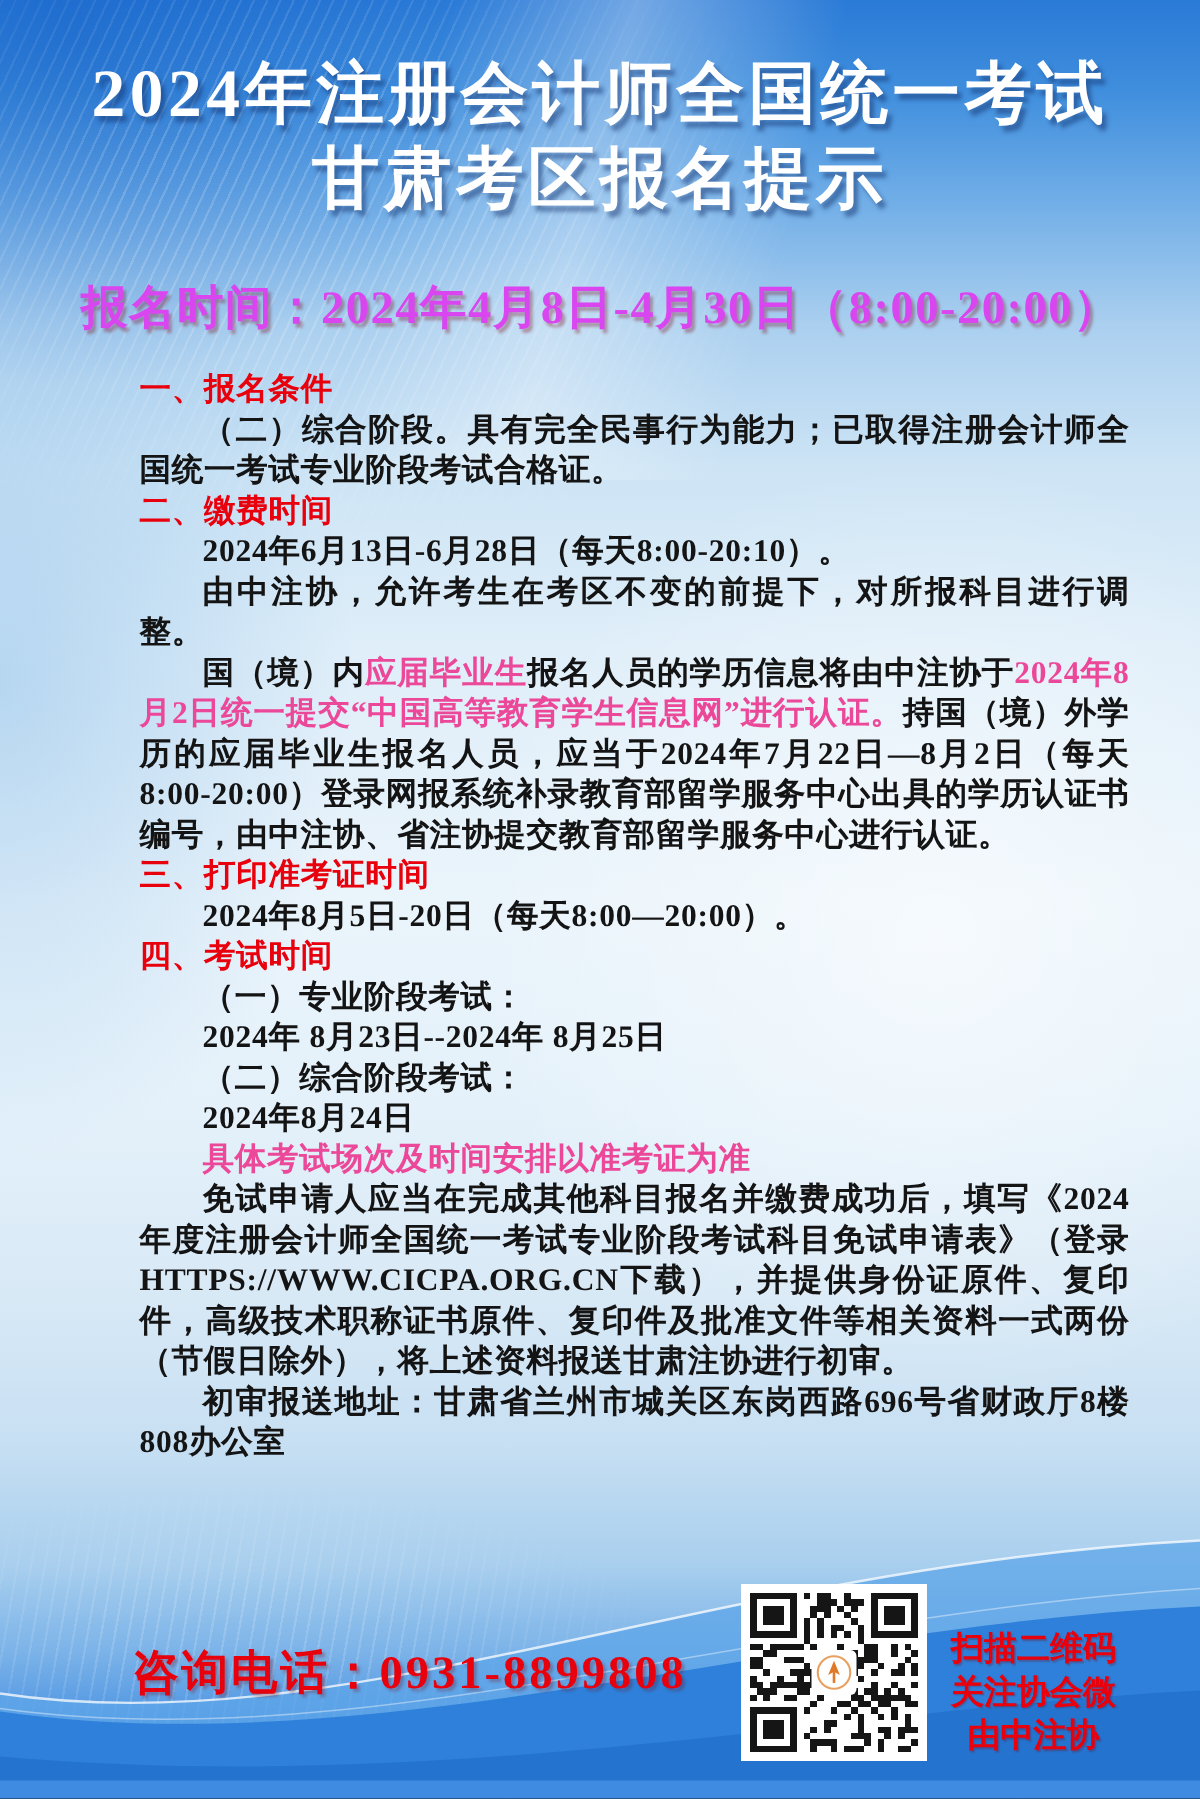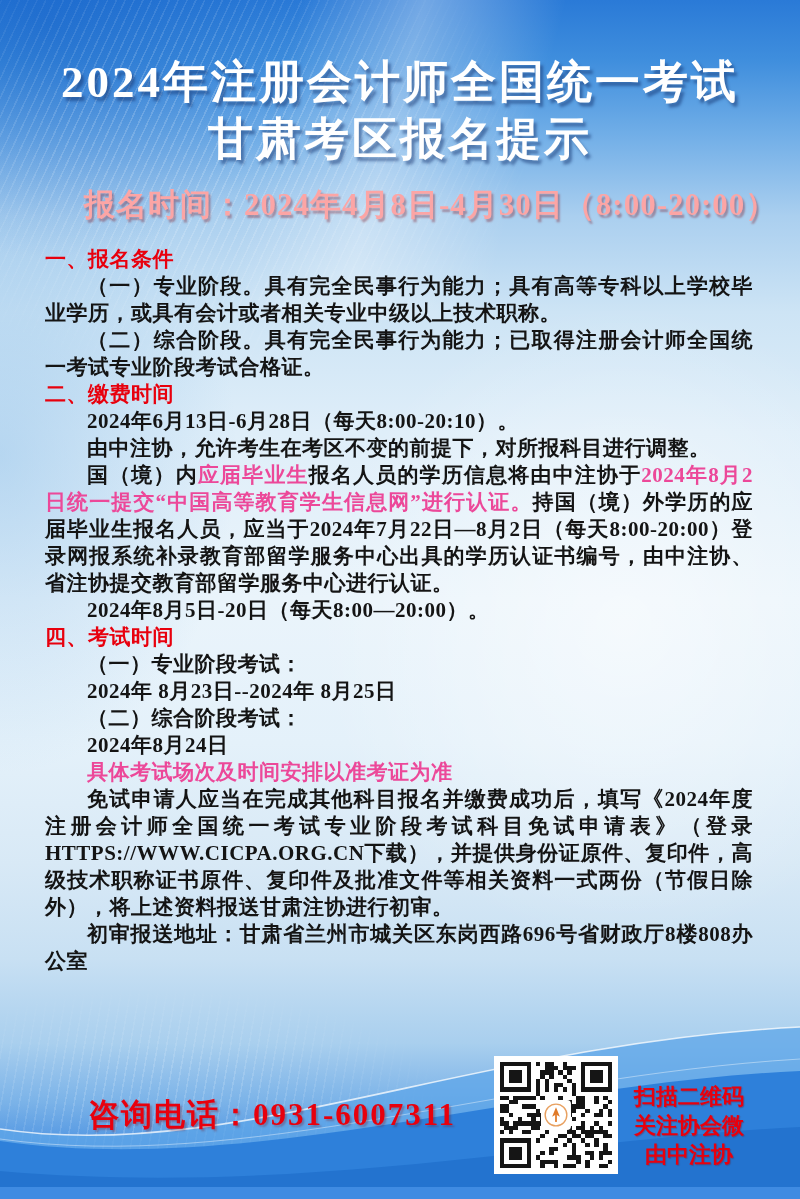--- a/index.html
+++ b/index.html
@@ -49,37 +49,35 @@
     opacity:.5;
     -webkit-mask-image:radial-gradient(60% 70% at 35% 55%, #000 25%, transparent 75%);
     mask-image:radial-gradient(60% 70% at 35% 55%, #000 25%, transparent 75%);
   }
   .waves{position:absolute;left:0;bottom:0;width:800px;height:210px;}
   
   .title{
     position:absolute;top:34px;left:0;right:0;text-align:center;
     color:#fff;font-weight:800;font-size:45px;line-height:57px;letter-spacing:3px;
     text-shadow:3px 4px 3px rgba(20,50,110,.5);
-    margin-top:20px;
   }
   
   .reg-time{
     position:absolute;top:184px;left:54px;
-    color:#fca5a5;font-weight:800;font-size:31px;letter-spacing:1px;
+    color:#d946ef;font-weight:800;font-size:31px;letter-spacing:1px;
     text-shadow:2px 3px 2px rgba(120,10,20,.35);
     white-space:nowrap;
-    margin-left:30px;
   }
   
   .body-text{
     position:absolute;top:246px;left:45px;width:708px;
     font-size:21px;font-weight:700;color:#141414;line-height:27px;
     letter-spacing:.5px;
   }
-  .blk{text-align:justify;}
+  .blk{text-align:justify;margin-left:48px;}
   .blk.heading{color:#e8000d;text-align:left;}
   .blk.para{text-indent:2em;}
   .blk .red{color:#ec4899;}
   
   .hotline{
     position:absolute;top:1094px;left:88px;
     color:#e8000d;font-weight:800;font-size:31px;letter-spacing:2px;
     text-shadow:2px 2px 2px rgba(120,10,20,.3);
     white-space:nowrap;
   }
@@ -91,21 +89,21 @@
   .qr-logo{
     position:absolute;left:50%;top:50%;width:30px;height:30px;
     transform:translate(-50%,-50%);
     background:#fff;border-radius:4px;
     display:flex;align-items:center;justify-content:center;
   }
   .qr-caption{
     position:absolute;left:630px;top:1084px;width:118px;text-align:center;
     color:#e8000d;font-weight:800;font-size:22px;line-height:29px;
     text-shadow:1px 1px 1px rgba(120,10,20,.3);
-    font-family:Liberation Mono, monospace;
+    font-family:Liberation Sans, sans-serif;
   }
 </style>
 </head>
 <body>
 
 <div class="poster">
 
   <div class="bg-base"></div>
   <div class="bg-glow-right"></div>
   <div class="bg-deep-topleft"></div>
@@ -125,38 +123,38 @@
 
   <div class="title">
     <div>2024年注册会计师全国统一考试</div>
     <div>甘肃考区报名提示</div>
   </div>
 
   <div class="reg-time">报名时间：2024年4月8日-4月30日（8:00-20:00）</div>
 
   <div class="body-text">
       <div class="blk heading"><span>一、报名条件</span></div>
-      <div class="blk para"><span>（一）专业阶段。具有完全民事行为能力；具有高等专科以上学校毕业学历，或具有会计或者相关专业中级以上技术职称。</span></div>
       <div class="blk para"><span>（二）综合阶段。具有完全民事行为能力；已取得注册会计师全国统一考试专业阶段考试合格证。</span></div>
       <div class="blk heading"><span>二、缴费时间</span></div>
       <div class="blk para"><span>2024年6月13日-6月28日（每天8:00-20:10）。</span></div>
       <div class="blk para"><span>由中注协，允许考生在考区不变的前提下，对所报科目进行调整。</span></div>
       <div class="blk para"><span>国（境）内</span><span class="red">应届毕业生</span><span>报名人员的学历信息将由中注协于</span><span class="red">2024年8月2日统一提交“中国高等教育学生信息网”进行认证。</span><span>持国（境）外学历的应届毕业生报名人员，应当于2024年7月22日—8月2日（每天8:00-20:00）登录网报系统补录教育部留学服务中心出具的学历认证书编号，由中注协、省注协提交教育部留学服务中心进行认证。</span></div>
+      <div class="blk heading"><span>三、打印准考证时间</span></div>
       <div class="blk para"><span>2024年8月5日-20日（每天8:00—20:00）。</span></div>
       <div class="blk heading"><span>四、考试时间</span></div>
       <div class="blk para"><span>（一）专业阶段考试：</span></div>
       <div class="blk para"><span>2024年 8月23日--2024年 8月25日</span></div>
       <div class="blk para"><span>（二）综合阶段考试：</span></div>
       <div class="blk para"><span>2024年8月24日</span></div>
       <div class="blk para"><span class="red">具体考试场次及时间安排以准考证为准</span></div>
       <div class="blk para"><span>免试申请人应当在完成其他科目报名并缴费成功后，填写《2024年度注册会计师全国统一考试专业阶段考试科目免试申请表》（登录HTTPS://WWW.CICPA.ORG.CN下载），并提供身份证原件、复印件，高级技术职称证书原件、复印件及批准文件等相关资料一式两份（节假日除外），将上述资料报送甘肃注协进行初审。</span></div>
       <div class="blk para"><span>初审报送地址：甘肃省兰州市城关区东岗西路696号省财政厅8楼808办公室</span></div>
     </div>
 
-  <div class="hotline">咨询电话：0931-6007311</div>
+  <div class="hotline">咨询电话：0931-8899808</div>
 
   <div class="qr-wrap">
     <svg class="qr-svg" viewBox="0 0 25 25" preserveAspectRatio="none" shape-rendering="crispEdges">
       <g id="qr-g" fill="#151515">
           <rect x="0" y="0" width="1" height="1"></rect>
           <rect x="1" y="0" width="1" height="1"></rect>
           <rect x="2" y="0" width="1" height="1"></rect>
           <rect x="3" y="0" width="1" height="1"></rect>
           <rect x="4" y="0" width="1" height="1"></rect>
           <rect x="5" y="0" width="1" height="1"></rect>

